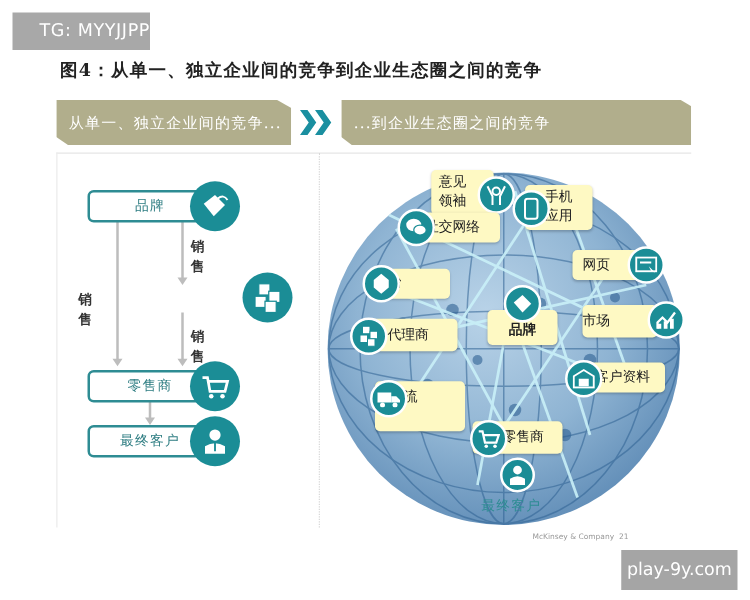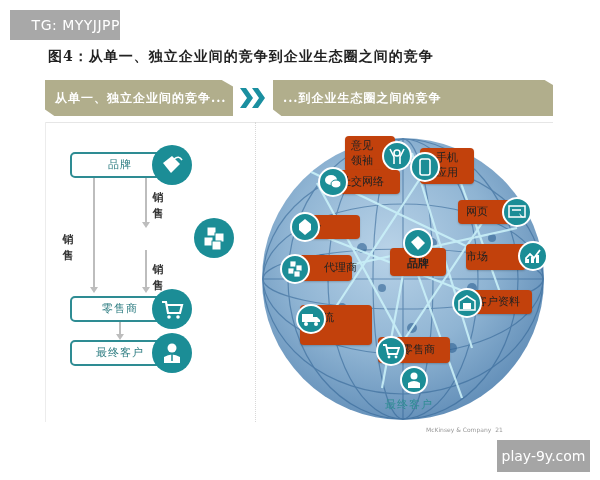--- a/index.html
+++ b/index.html
@@ -5,39 +5,39 @@
   html, body { margin:0; padding:0; }
   body { width:600px; height:480px; background:#ffffff; position:relative; overflow:hidden;
          font-family:"DejaVu Serif", serif; }
   .abs { position:absolute; }
   .watermark-tl { left:10px; top:10px; width:110px; height:30px; background:#a8a8a8; color:#fff;
          font-family:"DejaVu Sans", sans-serif; font-size:14px; line-height:30px; text-align:right; letter-spacing:0.5px; }
   .watermark-br { left:497px; top:440px; width:93px; height:32px; background:#a5a5a5; color:#fff;
          font-family:"DejaVu Sans", sans-serif; font-size:14px; line-height:32px; text-align:center; }
   .fig-title { left:48px; top:48px; font-size:14px; font-weight:bold; color:#222; letter-spacing:1px; white-space:nowrap;text-align:center; }
   .banner { top:80px; height:36px; background:#b1ae8c; color:#fff; font-size:12px; line-height:36px;
-            padding-left:10px; box-sizing:border-box; letter-spacing:1px;font-weight:bold; }
+            padding-left:10px; box-sizing:border-box; letter-spacing:1px; }
   .banner-left { left:45px; width:188px; clip-path:polygon(0 0, 94% 0, 100% 18%, 100% 100%, 5% 100%, 0 82%); }
   .banner-right { left:273px; width:280px; clip-path:polygon(0 0, 97% 0, 100% 14%, 100% 100%, 3% 100%, 0 82%); }
   .chev { left:240px; top:86px; }
   .panel-line { left:45px; top:122px; width:508px; height:1px; background:#e6e6e6; }
   .divider { left:255px; top:122px; width:0; height:300px; border-left:1px dotted #d8d8d8; }
   .left-frame { left:45px; top:122px; width:1px; height:300px; background:#ececec; }
 
   .flow-box { background:#fff; border:2px solid #2e8c93; border-radius:5px; box-sizing:border-box;
               color:#2e7d82; font-size:11px; text-align:center; letter-spacing:1px; }
   .circle-icon { width:40px; height:40px; border-radius:50%; background:#1b8d96; display:flex;
                  align-items:center; justify-content:center; }
   .vlabel { font-size:11px; font-weight:bold; color:#333; width:12px; line-height:16px; text-align:center; }
   .arrow-line { background:#bdbdbd; width:2px; }
   .arrow-head { width:0; height:0; border-left:4px solid transparent; border-right:4px solid transparent; border-top:6px solid #bdbdbd; }
 
   .globe { left:262px; top:138px; width:282px; height:282px; border-radius:50%;
            background:radial-gradient(circle at 45% 40%, #b9d3e8 0%, #8fb4d3 45%, #5d8ab5 80%, #3f6e9c 100%); overflow:hidden; }
-  .node-box { background:#c2410c; border-radius:4px; font-size:11px; color:#222; box-sizing:border-box;
+  .node-box { background:#fef9c3; border-radius:4px; font-size:11px; color:#222; box-sizing:border-box;
               box-shadow:0 1px 2px rgba(0,0,0,0.2); white-space:nowrap; }
   .node-icon { width:30px; height:30px; border-radius:50%; background:#1b8d96; border:2px solid #fff; box-sizing:border-box;
                display:flex; align-items:center; justify-content:center; }
   .final-label { left:385px; top:397px; font-size:11px; color:#2e8c93; letter-spacing:1px; }
   .footer { left:426px; top:426px; font-family:"DejaVu Sans", sans-serif; font-size:6px; color:#999; }
 </style>
 </head>
 <body>
 
 <div class="abs watermark-tl">TG: MYYJJPP</div>
@@ -221,21 +221,21 @@
 </div>
 <div class="abs node-icon" style="left:518px;top:241px;">
   <svg width="18" height="16" viewBox="0 0 18 16">
       <path d="M2 15 V10 L6 6 L10 10 L16 2" stroke="#fff" stroke-width="1.8" fill="none"></path>
       <rect x="2" y="11" width="3" height="4" fill="#fff"></rect>
       <rect x="7" y="9" width="3" height="6" fill="#fff"></rect>
       <rect x="12" y="7" width="3" height="8" fill="#fff"></rect>
     </svg>
 </div>
 
-<div class="abs node-box" style="left:290px;top:255px;width:62px;height:26px;line-height:26px;padding-left:34px;">
+<div class="abs node-box" style="left:290px;top:255px;width:76px;height:26px;line-height:26px;padding-left:20px;">
   <span>代理商</span>
 </div>
 <div class="abs node-icon" style="left:280px;top:254px;">
   <svg width="18" height="18" viewBox="0 0 18 18">
       <g fill="#fff" stroke="#1b8d96" stroke-width="0.8">
         <rect x="4" y="1" width="6" height="6"></rect>
         <rect x="10" y="5" width="6" height="6"></rect>
         <rect x="2" y="8" width="6" height="6"></rect>
         <rect x="8" y="11" width="6" height="6"></rect>
       </g>

